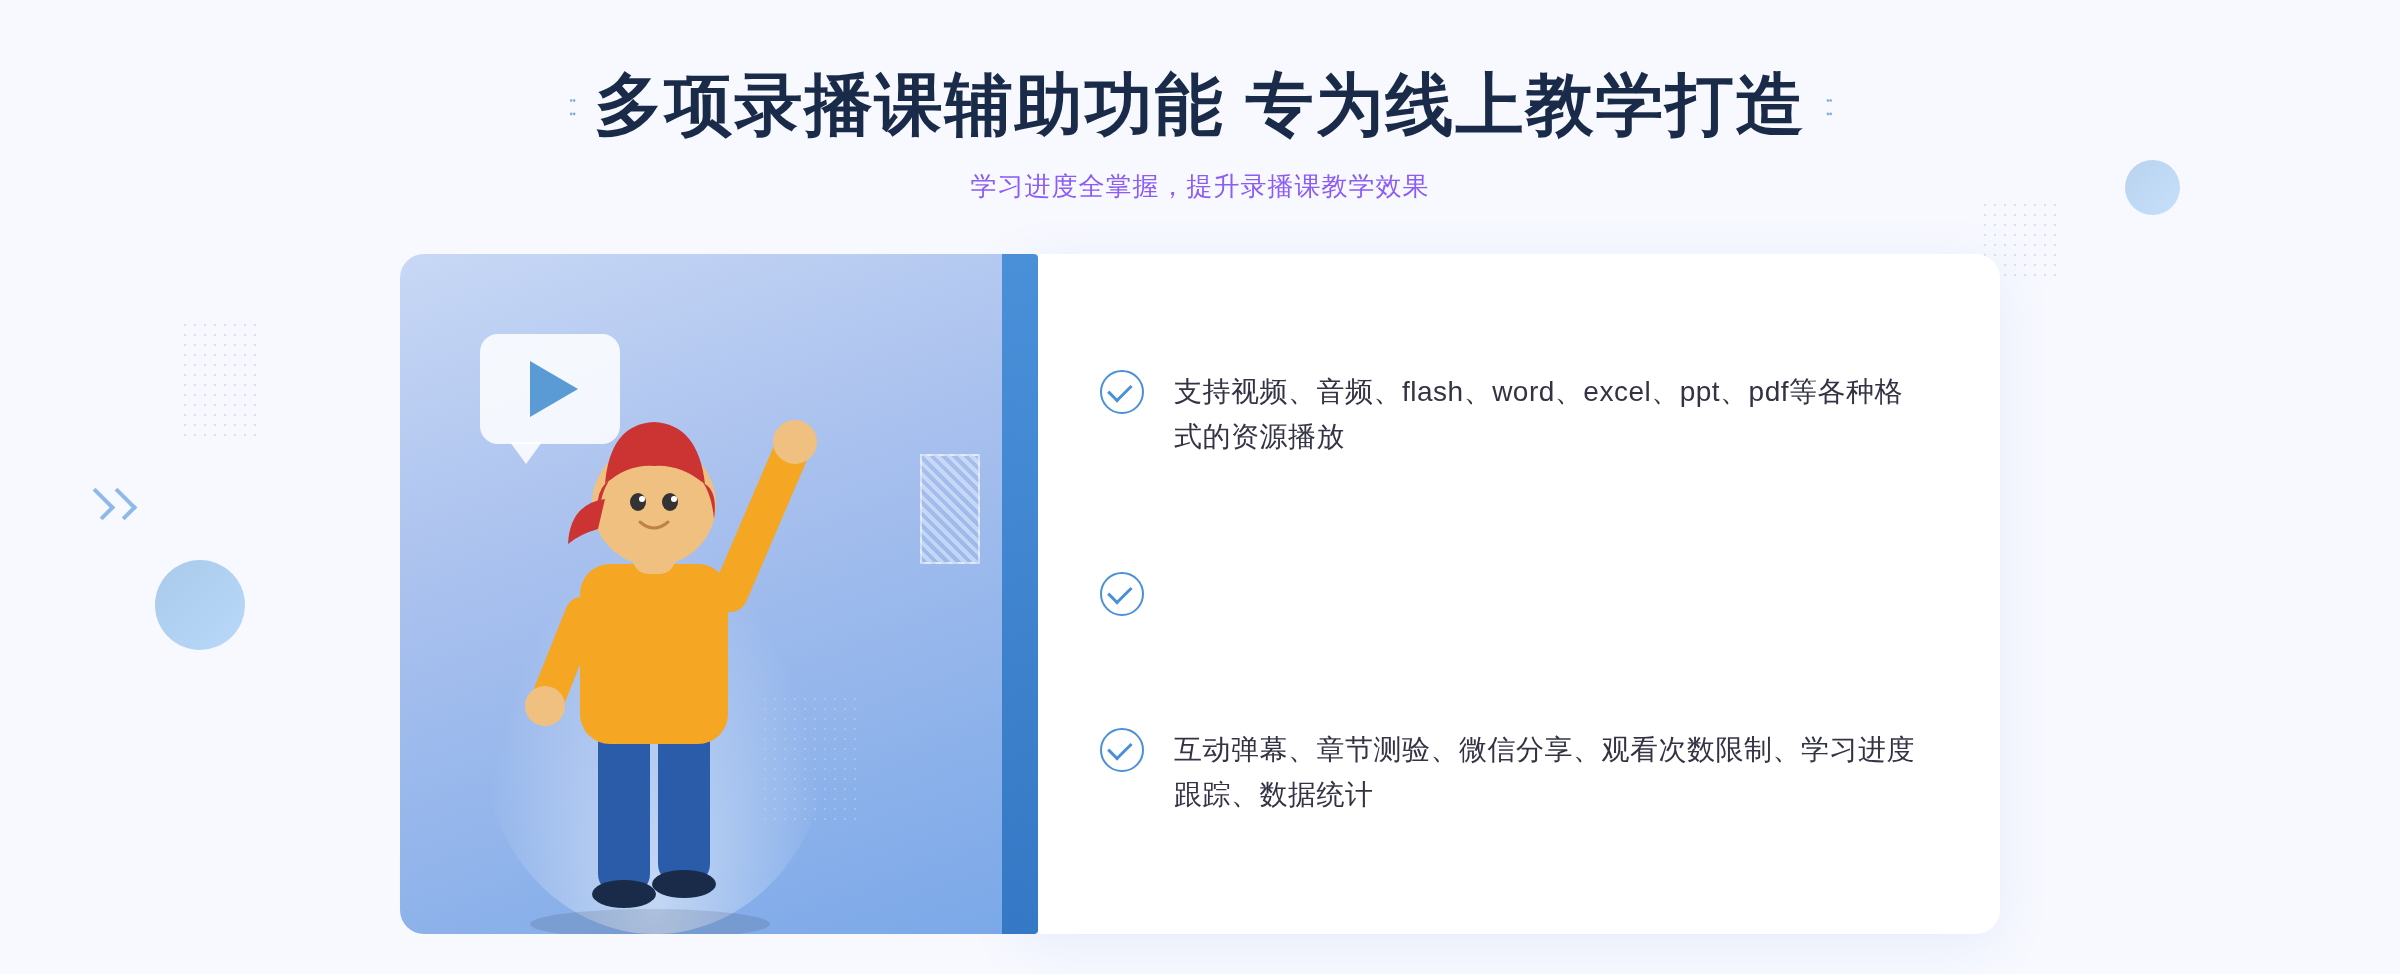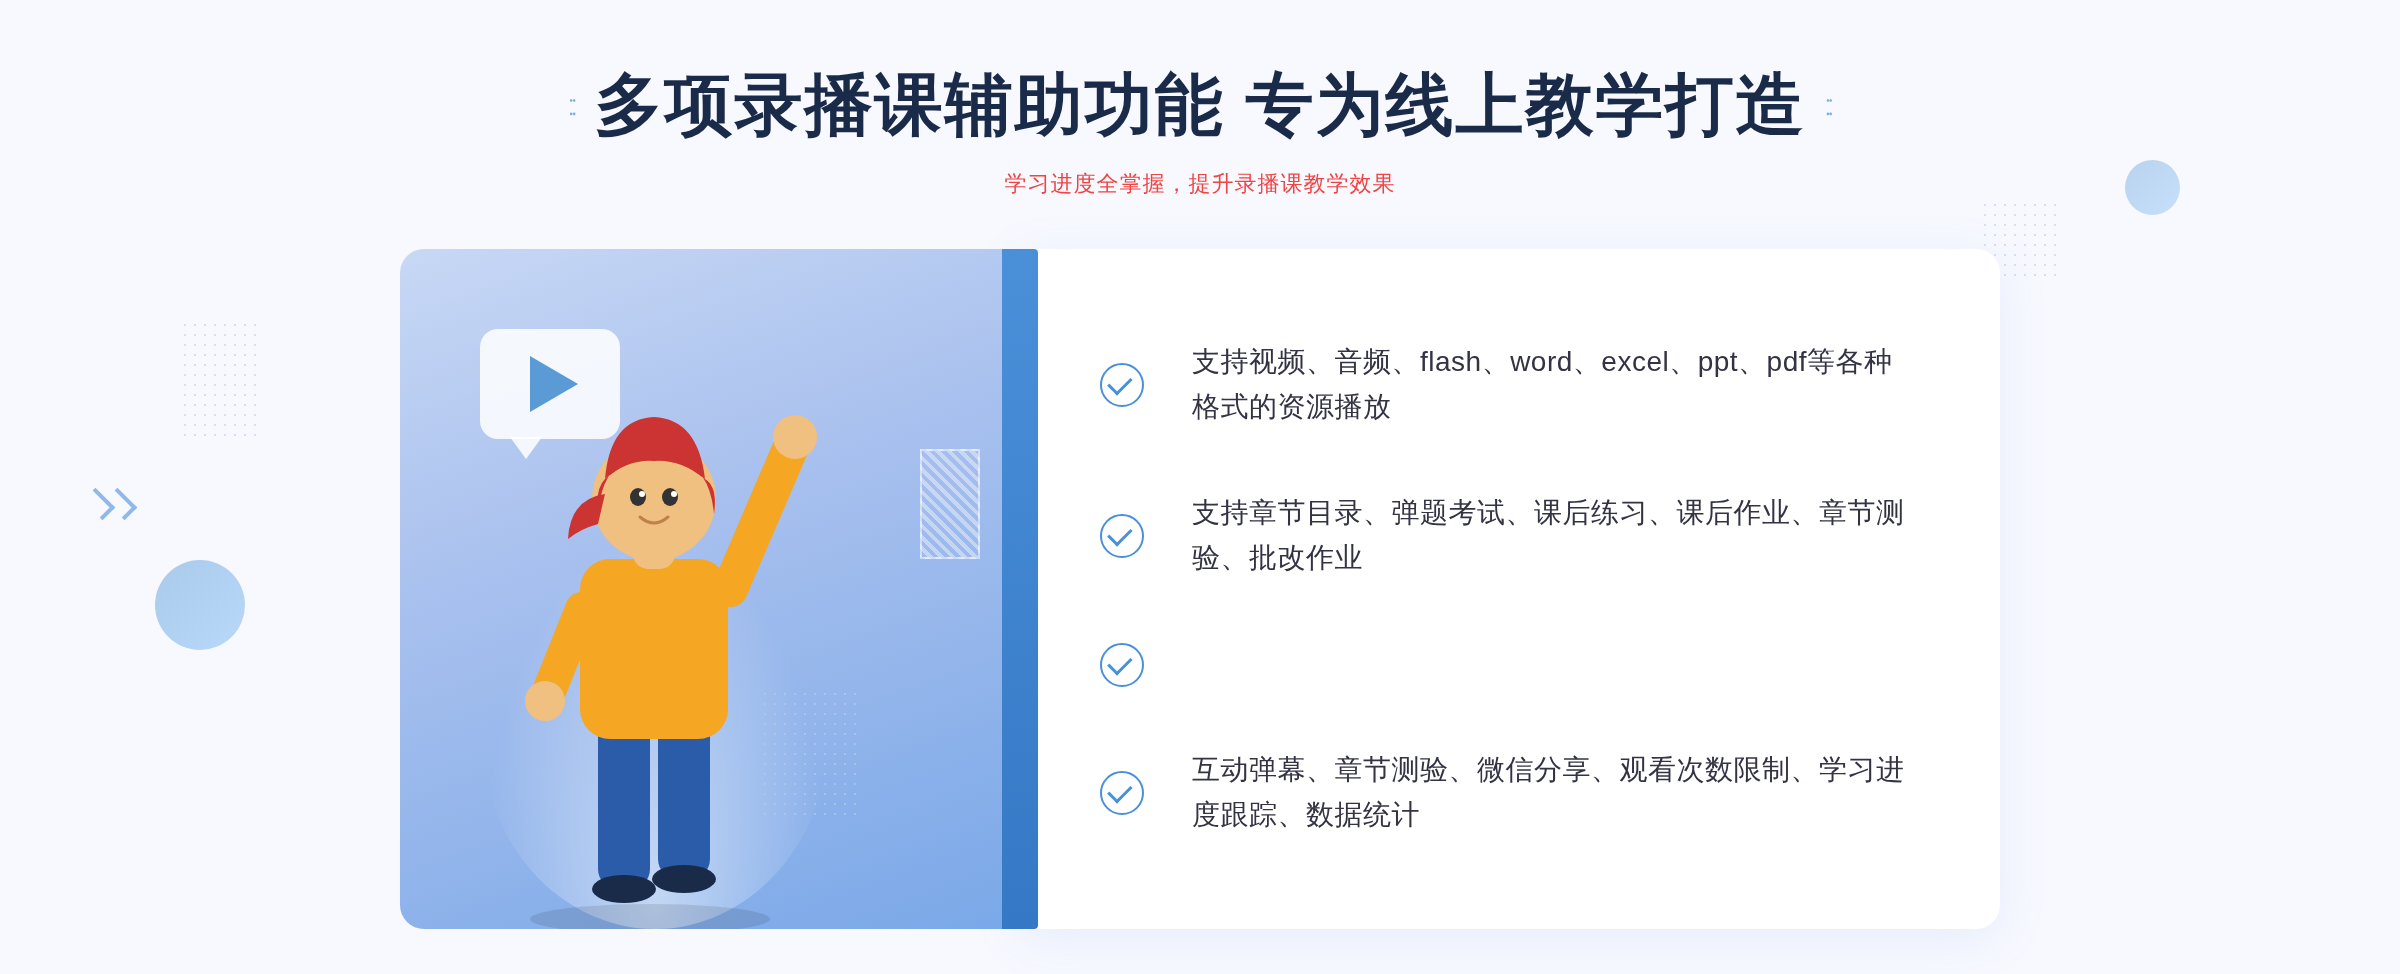--- a/index.html
+++ b/index.html
@@ -126,22 +126,22 @@
 
     .header-title {
       font-size: 68px;
       font-weight: 700;
       color: #1a2b4a;
       letter-spacing: 2px;
     }
 
     .header-subtitle {
       margin-top: 18px;
-      font-size: 22px;
-      color: #ef4444;
+      font-size: 26px;
+      color: #8b5cf6;
       letter-spacing: 1px;
     }
 
     
     .main-content {
       display: flex;
       align-items: stretch;
       margin-top: 50px;
       width: 1600px;
       position: relative;
@@ -230,22 +230,22 @@
       border-radius: 0 24px 24px 0;
       padding: 60px 80px;
       display: flex;
       flex-direction: column;
       justify-content: space-around;
       box-shadow: 0 10px 50px rgba(100, 150, 220, 0.12);
     }
 
     .feature-item {
       display: flex;
-      align-items: center;
-      gap: 48px;
+      align-items: flex-start;
+      gap: 30px;
       padding: 20px 0;
     }
 
     .check-circle {
       width: 44px;
       height: 44px;
       border-radius: 50%;
       border: 2.5px solid #4a90d9;
       display: flex;
       align-items: center;
@@ -372,26 +372,20 @@
 
     <div class="features-panel">
 
       <div class="feature-item">
         <div class="check-circle">
           <div class="check-mark"></div>
         </div>
         <span class="feature-text">支持视频、音频、flash、word、excel、ppt、pdf等各种格式的资源播放</span>
       </div>
 
-      <div class="feature-item">
-        <div class="check-circle">
-          <div class="check-mark"></div>
-        </div>
-        <span class="feature-text">支持章节目录、弹题考试、课后练习、课后作业、章节测验、批改作业</span>
-      </div>
 
       <div class="feature-item">
         <div class="check-circle">
           <div class="check-mark"></div>
         </div>
       </div>
 
       <div class="feature-item">
         <div class="check-circle">
           <div class="check-mark"></div>

